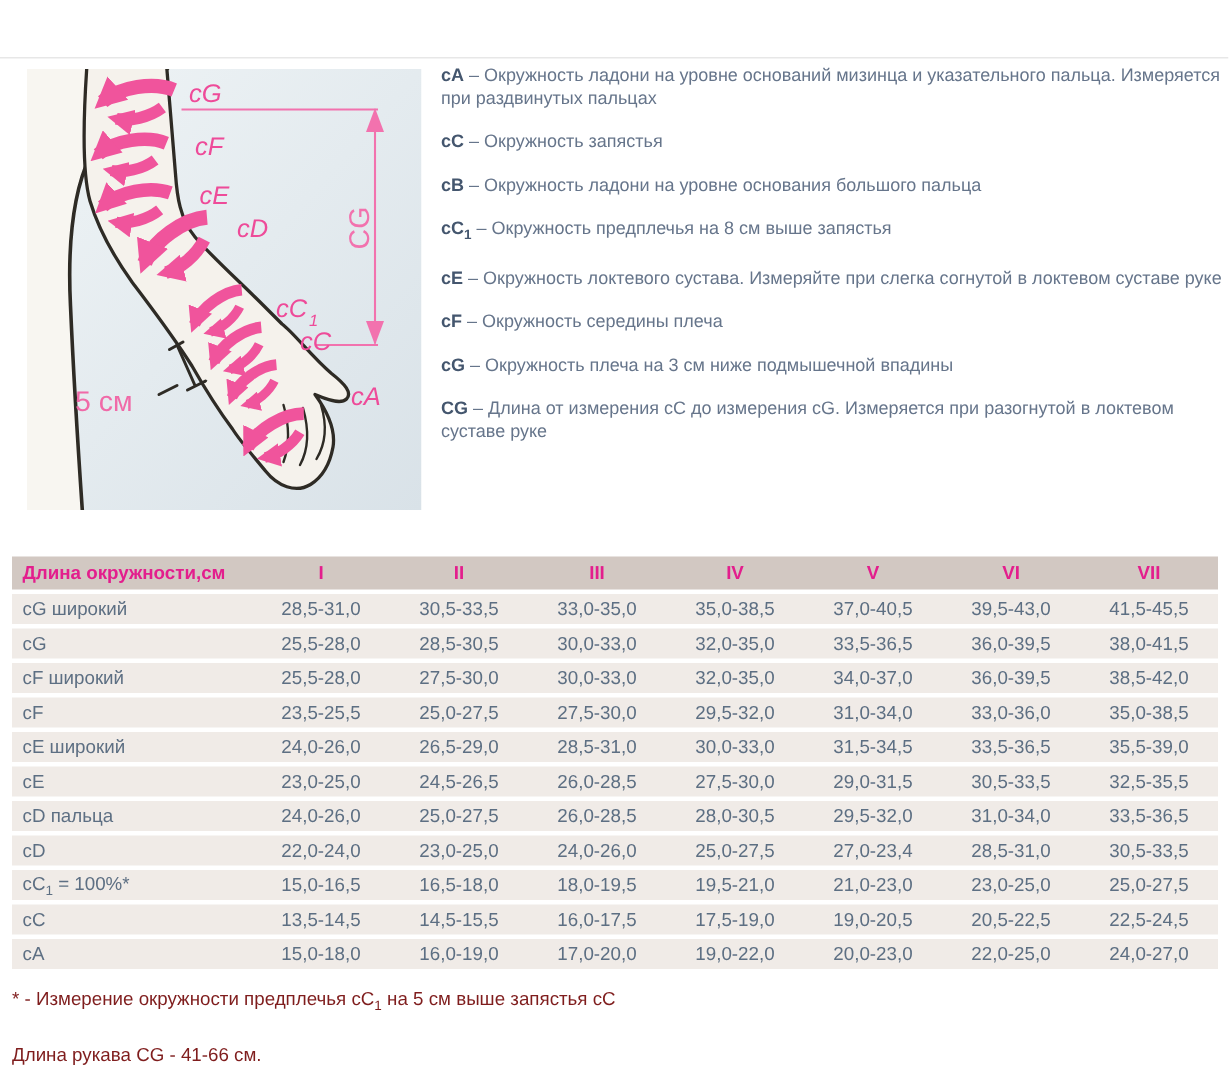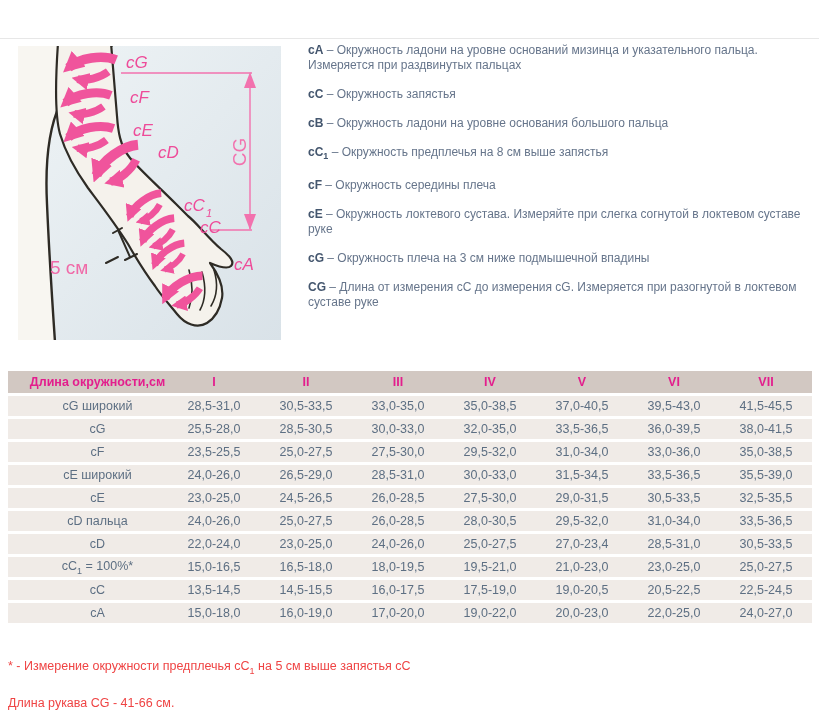--- a/index.html
+++ b/index.html
@@ -3,31 +3,31 @@
 <meta charset="utf-8">
 <style>
   html,body{margin:0;padding:0;}
   body{
     width:819px;height:716px;position:relative;overflow:hidden;
     background:#ffffff;font-family:"Liberation Sans",sans-serif;
   }
   .top-divider{position:absolute;left:0;top:38px;width:819px;height:1px;background:#e7e7e7;}
   .illustration{position:absolute;left:18px;top:46px;width:263px;height:294px;}
   .descs{position:absolute;left:292px;top:43px;width:524px;}
-  .desc{margin:0 0 14px 16px;font-size:12px;line-height:15px;color:#66758b;}
+  .desc{margin:0 0 14px 2px;font-size:12px;line-height:15px;color:#66758b;}
   .desc b{color:#44566e;font-weight:bold;}
   .desc sub, .lbl sub, .footnote sub{font-size:9px;}
   .size-table{position:absolute;left:8px;top:368px;width:804px;border-collapse:separate;border-spacing:0 3px;table-layout:fixed;}
   .size-table td{font-size:12.5px;height:20px;padding:0;vertical-align:middle;}
   .size-table thead td{background:#d2c8c2;color:#e31e8d;font-weight:bold;height:22px;}
   .size-table tbody td{background:#f0ebe7;color:#5d6f83;}
-  .size-table td.lbl{text-align:center;padding-left:19px;}
+  .size-table td.lbl{text-align:left;padding-left:7px;}
   .size-table td.num{text-align:center;}
   .footnotes{position:absolute;left:8px;top:659px;width:780px;}
-  .footnote{margin:0 0 17px 0;font-size:12.5px;line-height:15px;color:#ef4444;}
+  .footnote{margin:0 0 17px 0;font-size:12.5px;line-height:15px;color:#7f1d1d;}
   .svg-pink-label{fill:#ee4b99;font-style:italic;font-size:17px;font-family:"Liberation Sans",sans-serif;}
   .svg-pink-sub{fill:#ee4b99;font-style:italic;font-size:11px;font-family:"Liberation Sans",sans-serif;}
   .svg-dim-label{fill:#f272ae;font-size:19px;font-family:"Liberation Sans",sans-serif;}
   .svg-5cm{fill:#f06aa8;font-size:19px;font-family:"Liberation Sans",sans-serif;}
 </style>
 </head>
 <body>
 
 <div class="top-divider"></div>
 
@@ -122,22 +122,22 @@
   <text class="svg-pink-sub" x="188" y="171">1</text>
   <text class="svg-pink-label" x="182" y="187">cC</text>
   <text class="svg-pink-label" x="216" y="224">cA</text>
 </svg>
 
 <div class="descs">
     <p class="desc"><b>cA</b><span> – Окружность ладони на уровне оснований мизинца и указательного пальца. Измеряется при раздвинутых пальцах</span></p>
     <p class="desc"><b>cC</b><span> – Окружность запястья</span></p>
     <p class="desc"><b>cB</b><span> – Окружность ладони на уровне основания большого пальца</span></p>
     <p class="desc"><b>cC<sub>1</sub></b><span> – Окружность предплечья на 8 см выше запястья</span></p>
+    <p class="desc"><b>cE</b><span> – Окружность локтевого сустава. Измеряйте при слегка согнутой в локтевом суставе руке</span></p>
     <p class="desc"><b>cF</b><span> – Окружность середины плеча</span></p>
-    <p class="desc"><b>cE</b><span> – Окружность локтевого сустава. Измеряйте при слегка согнутой в локтевом суставе руке</span></p>
     <p class="desc"><b>cG</b><span> – Окружность плеча на 3 см ниже подмышечной впадины</span></p>
     <p class="desc"><b>CG</b><span> – Длина от измерения cC до измерения cG. Измеряется при разогнутой в локтевом суставе руке</span></p>
   </div>
 
 <table class="size-table">
   <colgroup>
     <col style="width:160px">
     <col style="width:92px">
       <col style="width:92px">
       <col style="width:92px">
@@ -173,20 +173,30 @@
         <td class="lbl">cG</td>
         <td class="num">25,5-28,0</td>
         <td class="num">28,5-30,5</td>
         <td class="num">30,0-33,0</td>
         <td class="num">32,0-35,0</td>
         <td class="num">33,5-36,5</td>
         <td class="num">36,0-39,5</td>
         <td class="num">38,0-41,5</td>
       </tr>
       <tr>
+        <td class="lbl">cF широкий</td>
+        <td class="num">25,5-28,0</td>
+        <td class="num">27,5-30,0</td>
+        <td class="num">30,0-33,0</td>
+        <td class="num">32,0-35,0</td>
+        <td class="num">34,0-37,0</td>
+        <td class="num">36,0-39,5</td>
+        <td class="num">38,5-42,0</td>
+      </tr>
+      <tr>
         <td class="lbl">cF</td>
         <td class="num">23,5-25,5</td>
         <td class="num">25,0-27,5</td>
         <td class="num">27,5-30,0</td>
         <td class="num">29,5-32,0</td>
         <td class="num">31,0-34,0</td>
         <td class="num">33,0-36,0</td>
         <td class="num">35,0-38,5</td>
       </tr>
       <tr>

